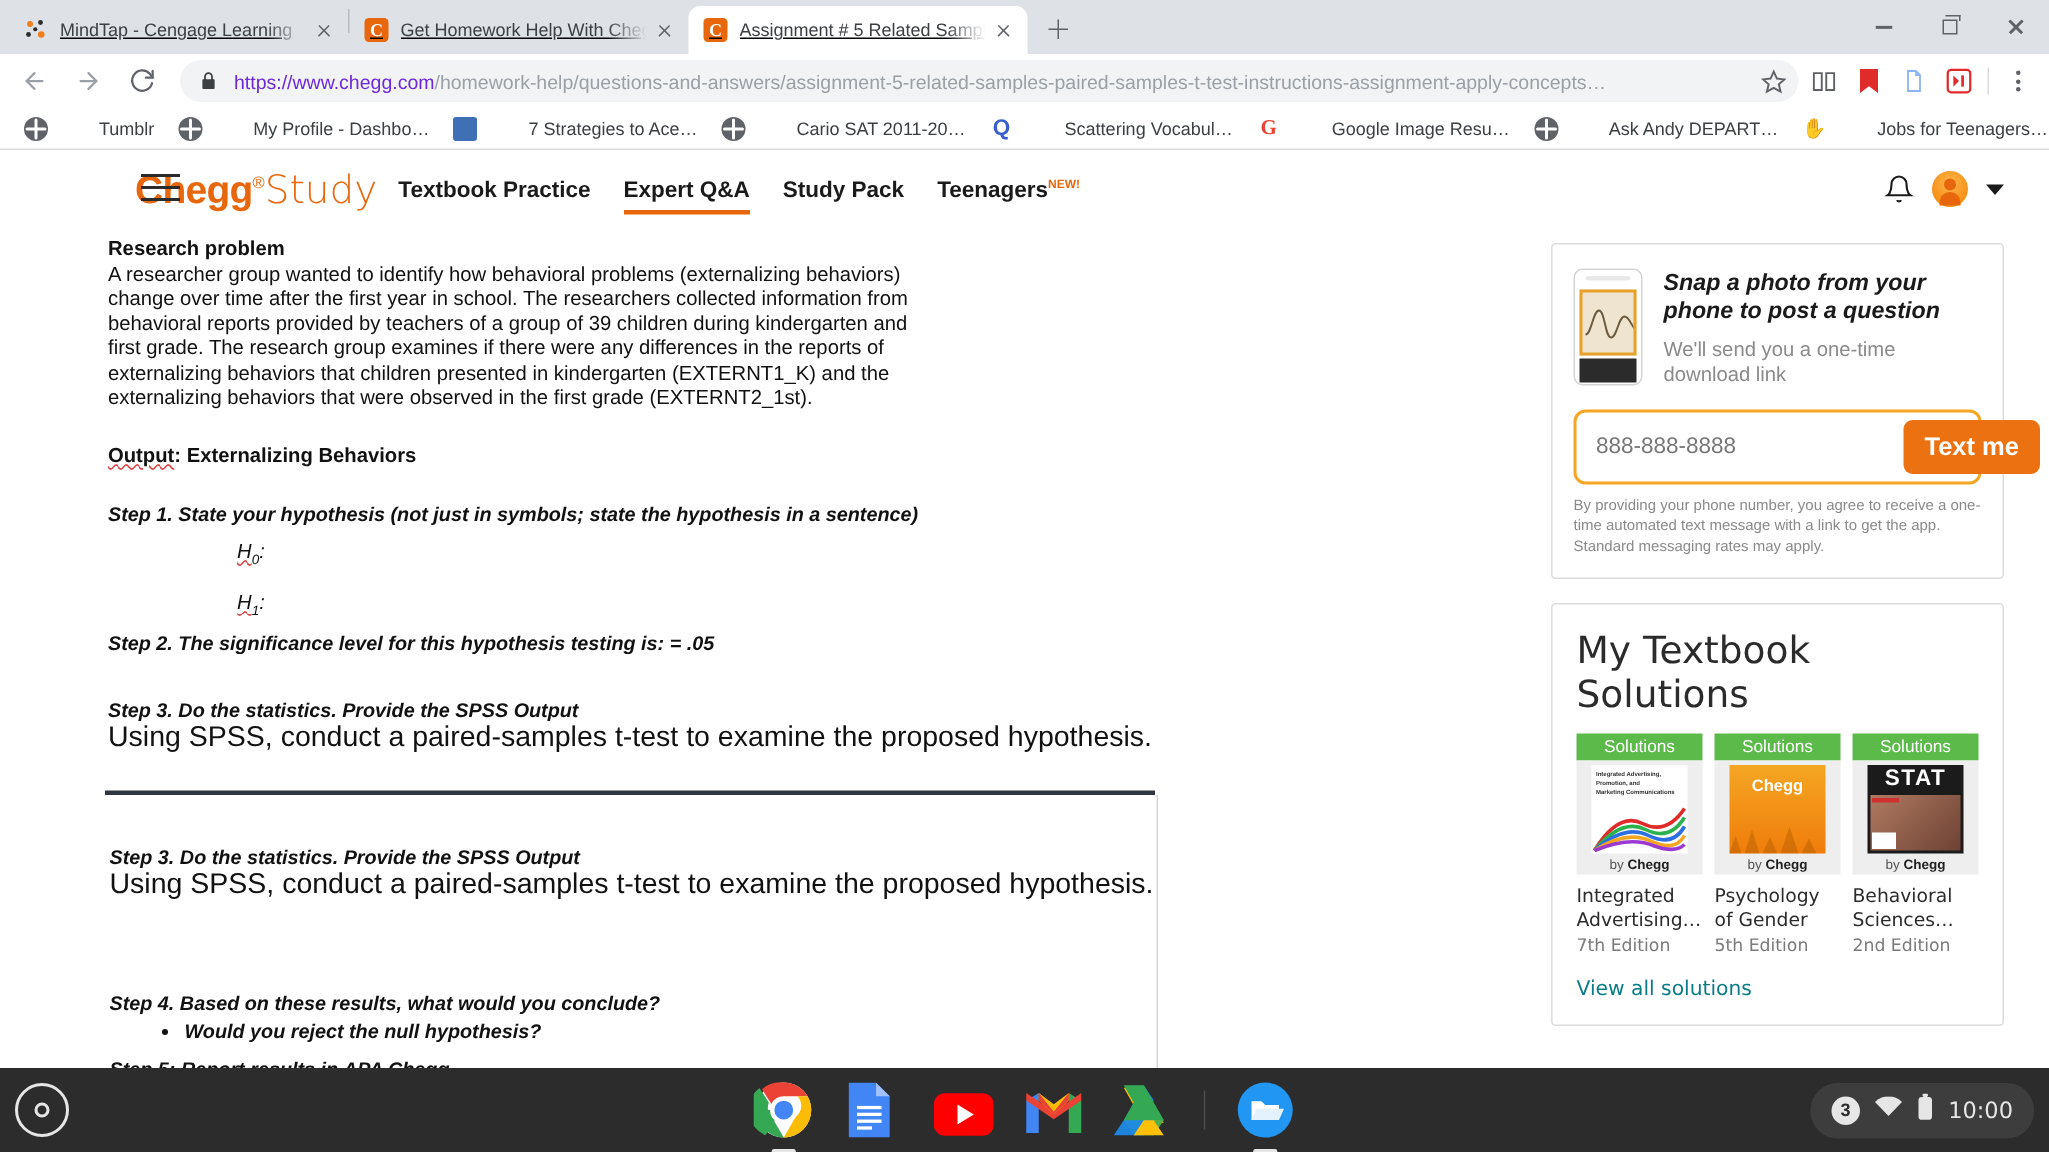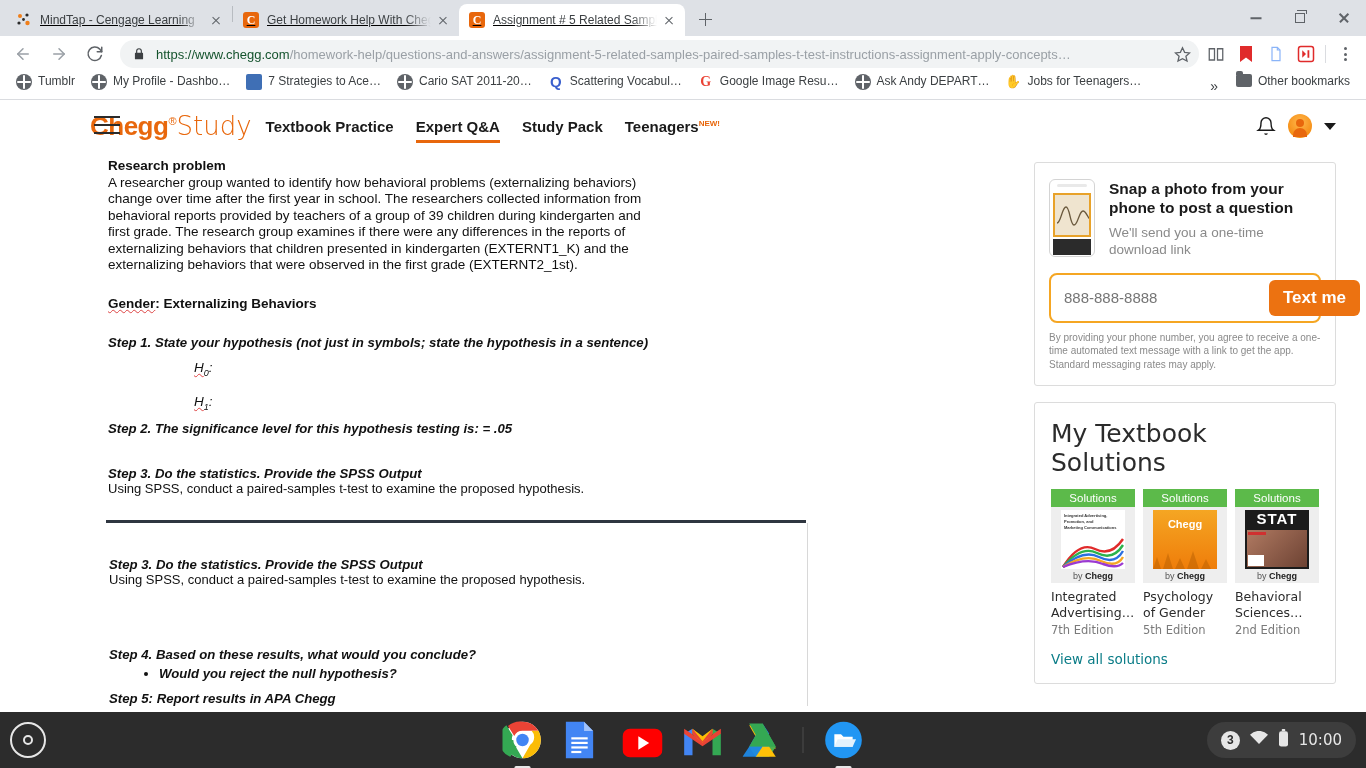--- a/index.html
+++ b/index.html
@@ -60,32 +60,32 @@
   
   .toolbar { height: 36px; background: #ffffff; display:flex; align-items:center; padding: 0 8px; }
   .navbtn { width: 30px; height: 30px; position: relative; margin-right: 6px; cursor:pointer; color:#5f6368; }
   .navbtn svg { position:absolute; left:50%; top:50%; transform: translate(-50%,-50%); }
   .omnibox {
     flex: 1; height: 28px; background: #f1f3f4; border-radius: 14px;
     display: flex; align-items: center; padding: 0 4px 0 12px; margin-left: 4px; font-size: 13px;
   }
   .lockicon { width: 14px; height: 14px; margin-right: 10px; flex:0 0 14px; position:relative; }
   .urltext { flex:1; white-space: nowrap; overflow: hidden; color: #9aa0a6; font-size: 13px; }
-  .urltext b { color: #14532d; font-weight: normal; }
+  .urltext b { color: #6d28d9; font-weight: normal; }
   .star { width: 26px; height: 26px; position:relative; cursor:pointer; }
   .tb-ext { width: 26px; height: 26px; position: relative; margin-left: 4px; cursor: pointer; }
   .tb-ext svg { position:absolute; left:50%; top:50%; transform: translate(-50%,-50%); }
   .tb-divider { width:1px; height:18px; background:#dadce0; margin: 0 6px; }
   .kebab { width: 26px; height: 26px; position: relative; cursor: pointer; }
   .kebab span { position:absolute; left: 11.5px; width: 3px; height: 3px; border-radius: 50%; background:#5f6368; }
   .kebab span:nth-child(1){ top:6px; } .kebab span:nth-child(2){ top:11.5px; } .kebab span:nth-child(3){ top:17px; }
 
   
   .bookmarks { height: 28px; background:#ffffff; display:flex; align-items:center; padding: 0 8px; font-size:12px; color:#3c4043; border-bottom: 1px solid #dadce0;}
-  .bm { display:flex; padding: 0 8px; height:24px; border-radius:4px; cursor:pointer; white-space:nowrap; }
+  .bm { display:flex; align-items:center; padding: 0 8px; height:24px; border-radius:4px; cursor:pointer; white-space:nowrap;gap:28px; }
   .bm .bmico { width:16px; height:16px; margin-right:6px; flex:0 0 16px; position:relative; }
   .bm-globe { border-radius:50%; background:#5f6368; position:relative; }
   .bm-globe::before { content:''; position:absolute; left:7px; top:1px; width:2px; height:14px; background:#fff; border-radius:2px;}
   .bm-globe::after { content:''; position:absolute; left:1px; top:7px; width:14px; height:2px; background:#fff; border-radius:2px;}
   .bm-overflow { margin-left:auto; display:flex; align-items:center; }
   .chev2 { font-size: 14px; color:#3c4043; padding: 0 10px; cursor:pointer;}
   .folder-ico { width:16px;height:13px;background:#5f6368;border-radius:2px;margin-right:6px;position:relative;}
   .folder-ico::before{content:'';position:absolute;left:0;top:-3px;width:7px;height:4px;background:#5f6368;border-radius:2px 2px 0 0;}
 
   
@@ -107,45 +107,45 @@
   .hdr-right { margin-left:auto; display:flex; align-items:center; gap:12px; }
   .bell { width:20px;height:22px;position:relative;cursor:pointer;}
   .avatar { width:24px;height:24px;border-radius:50%;background:#f5a623;position:relative;cursor:pointer;
             background:radial-gradient(circle at 50% 35%, #ffb84d 0%, #f7941e 60%, #f08c00 100%);}
   .avatar::before{content:'';position:absolute;left:8px;top:5px;width:8px;height:8px;border-radius:50%;background:#e8670c;}
   .avatar::after{content:'';position:absolute;left:5px;top:14px;width:14px;height:9px;border-radius:7px 7px 0 0;background:#e8670c;}
   .chev-down { width:0;height:0;border-left:6px solid transparent;border-right:6px solid transparent;border-top:7px solid #1a1a1a;cursor:pointer;}
 
   
   .page-body { display:flex; padding: 0 30px 0 0; }
-  .content-col { width: 910px; position:relative; padding-left: 108px; }
+  .content-col { width: 910px; position:relative; padding-left: 72px; }
   .doc-block { padding-top: 6px; }
   .doc-h { font-size: 13.5px; font-weight: bold; color:#111; margin-bottom: 2px; }
   .doc-p { font-size: 13.5px; color:#111; line-height: 1.22; max-width: 545px; }
   .u-sq { text-decoration: underline; text-decoration-color:#d44; text-decoration-style: wavy; text-decoration-thickness:1px; }
   .doc-step { font-size: 13.2px; font-weight: bold; font-style: italic; color:#111; }
-  .doc-sub  { font-size: 13px; color:#111; }
+  .doc-sub  { font-size: 19px; color:#111; }
   .hyp { font-size: 13.5px; font-style:italic; color:#111; margin-left: 86px; }
   .hyp sub { font-size:9px; }
   .spacer-10{height:10px;} .spacer-16{height:16px;} .spacer-22{height:22px;} .spacer-30{height:30px;}
   .hrule { height: 3px; background:#2f3640; margin: 24px 0 0 -2px; width: 700px; }
   .panel2 { border-left: 1px solid #d8d8d8; border-right:1px solid #d8d8d8; margin-left:-110px; padding-left:110px; padding-top:34px; width:810px; min-height:180px;}
   ul.bullets { margin: 4px 0 0 50px; }
   ul.bullets li { font-size:13.2px; font-weight:bold; font-style:italic; color:#111; }
 
   
   .rail { width: 302px; margin-left: auto; padding-top: 10px; }
   .card { border:1px solid #dcdcdc; border-radius: 3px; background:#fff; margin-bottom: 16px; }
   .snap { display:flex; padding: 16px 14px 14px 14px; gap: 14px; }
   .phone { width: 46px; height: 78px; flex:0 0 46px; border:1.5px solid #d4d4d4; border-radius:6px; background:#fff; padding:4px 3px; position:relative;}
   .phone .scr { height: 44px; background:#efe4cf; margin-top:6px; border:2px solid #e8a22a; position:relative; overflow:hidden;}
   .phone .scr svg { position:absolute; left:0; top:4px;}
   .phone .blk { height: 16px; background:#2b2b2b; margin-top:2px;}
   .phone .bar { height:3px; background:#e9e9e9; border-radius:2px; margin: 0 4px;}
-  .snap-h { font-size: 15.5px; font-weight: bold; color:#1a1a1a; line-height:1.25; }
+  .snap-h { font-size: 15.5px; font-weight: bold; color:#1a1a1a; line-height:1.25;font-style:italic; }
   .snap-p { font-size: 13.5px; color:#8a8a8a; line-height:1.3; margin-top:6px; }
   .smsrow { margin: 0 14px 8px 14px; border: 2px solid #f5a623; border-radius: 8px; display:flex; align-items:center; padding: 5px; gap:6px;}
   .smsinput { flex:1; border:none; outline:none; font-size:15px; color:#9b9b9b; background:transparent; padding-left:8px; font-family:"Liberation Sans",sans-serif;}
   .textme { background:#ec7211; color:#fff; font-size:17px; font-weight:bold; border:none; border-radius:6px; padding:8px 14px; cursor:pointer; white-space:nowrap; font-family:"Liberation Sans",sans-serif;}
   .legal { font-size: 10px; color:#8a8a8a; line-height:1.35; padding: 0 14px 14px 14px; }
   .mts-h { font-size: 25px; color:#2b2b2b; padding: 16px 16px 12px 16px; font-family:"DejaVu Sans", sans-serif;}
   .books { display:flex; gap:8px; padding: 0 16px; }
   .book { width: 84px; }
   .book .soltag { background:#5cba4a; color:#fff; font-size:11.5px; text-align:center; padding:3px 0; }
   .book .cover { height: 76px; background:#eee; position:relative; overflow:hidden; }
@@ -349,21 +349,21 @@
     </div>
 
     <div class="page-body">
 
       <div class="content-col">
         <div class="doc-block">
           <div class="doc-h">Research problem</div>
           <div class="doc-p">A researcher group wanted to identify how behavioral problems (externalizing behaviors) change over time after the first year in school. The researchers collected information from behavioral reports provided by teachers of a group of 39 children during kindergarten and first grade. The research group examines if there were any differences in the reports of externalizing behaviors that children presented in kindergarten (EXTERNT1_K) and the externalizing behaviors that were observed in the first grade (EXTERNT2_1st).</div>
 
           <div class="spacer-22"></div>
-          <div class="doc-h"><span class="u-sq">Gender</span><span>: Externalizing Behaviors</span></div>
+          <div class="doc-h"><span class="u-sq">Output</span><span>: Externalizing Behaviors</span></div>
 
           <div class="spacer-22"></div>
           <div class="doc-step">Step 1. State your hypothesis (not just in symbols; state the hypothesis in a sentence)</div>
           <div class="spacer-10"></div>
           <div class="hyp"><em class="u-sq"><span>H</span><sub>0</sub></em><span>:</span></div>
           <div class="spacer-16"></div>
           <div class="hyp"><em class="u-sq"><span>H</span><sub>1</sub></em><span>:</span></div>
           <div class="spacer-10"></div>
           <div class="doc-step">Step 2. The significance level for this hypothesis testing is:   = .05</div>
 

